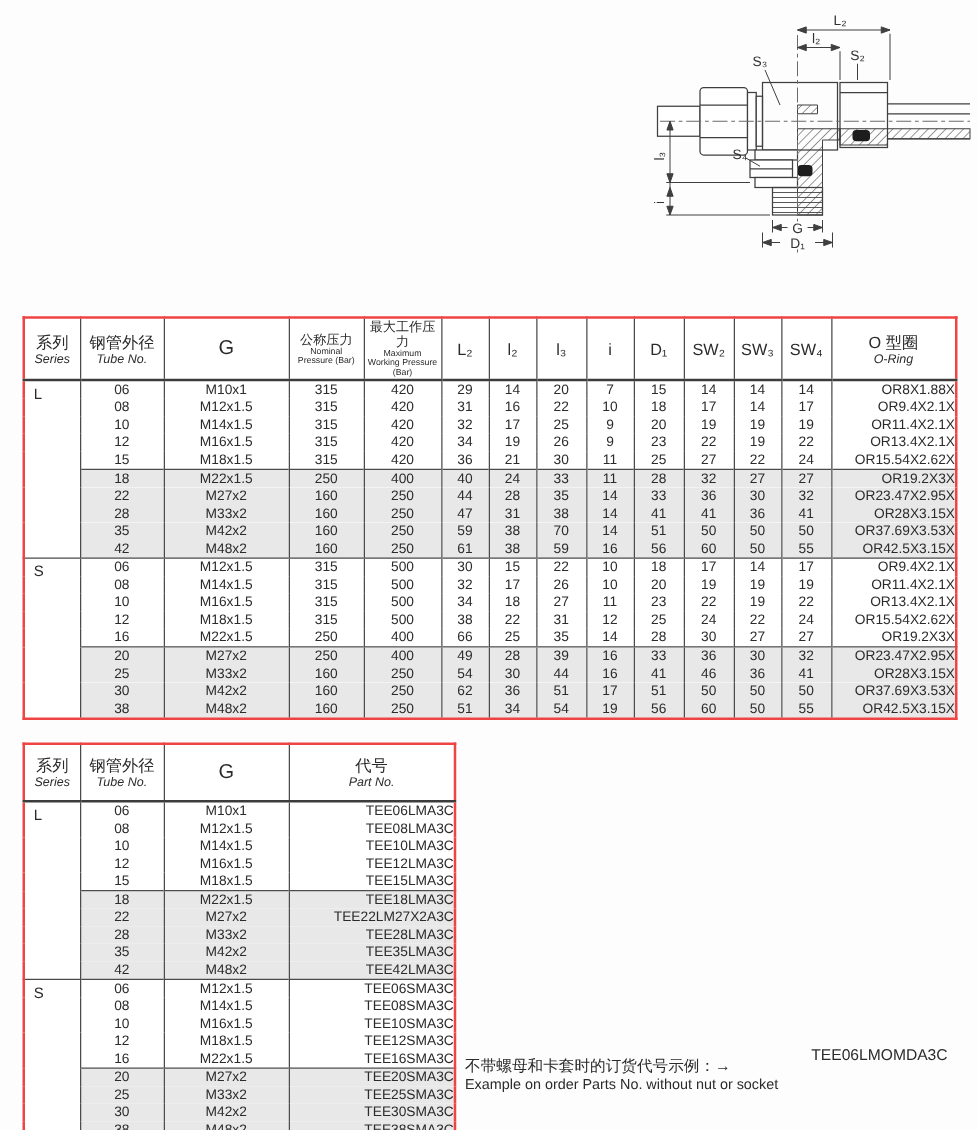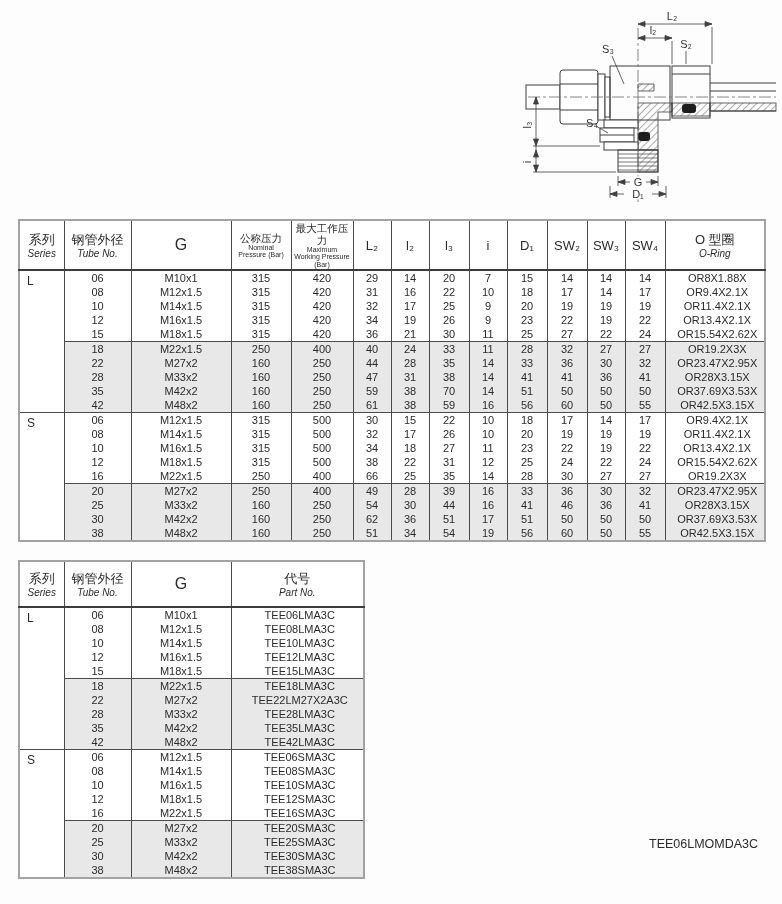--- a/index.html
+++ b/index.html
@@ -1,31 +1,31 @@
 <!DOCTYPE html>
 <html><head>
 <meta charset="utf-8">
 <style>
   html,body{margin:0;padding:0;}
   body{width:782px;height:904px;position:relative;background:#fdfdfd;
        font-family:"Liberation Sans","DejaVu Sans",sans-serif;color:#2b2b2b;}
 
   
   .tbl{position:absolute;border-collapse:collapse;table-layout:fixed;background:#fff;
-       border:2px solid #a3a3a3;}
+       border:2px solid #ef4444;margin-top:34px;}
   .tbl td{border-left:1px solid #4b4b4b;font-size:11px;height:14px;line-height:14px;
        text-align:center;padding:0;white-space:nowrap;overflow:hidden;}
   .tbl thead th{border-left:1px solid #4b4b4b;border-bottom:2px solid #3c3c3c;
        font-weight:normal;padding:0;vertical-align:middle;}
   .tbl thead th:first-child{border-left:none;}
   td.series{border-left:none !important;background:#fff;text-align:left;
        vertical-align:top;padding:3px 0 0 7px;font-size:12px;}
   tr.gs td{border-top:1px solid #4b4b4b;}
   tr.shaded td{background:#e8e8e8;}
-  td.left{text-align:center;padding-left:5px;}
+  td.left{text-align:right;padding-left:5px;}
   #t2 td.left{}
   #t1{left:18px;top:219px;width:746px;}
   #t2{left:18px;top:560px;width:345px;}
   #t1 thead th{height:48px;}
   #t2 thead th{height:44px;}
   .zh{font-size:13px;line-height:16px;}
   .en{font-size:10px;line-height:11px;font-style:italic;}
   .zh-s{font-size:10.5px;line-height:12px;}
   .en-s{font-size:7px;line-height:7.5px;padding:0 2px;}
   .dim{font-size:13px;}
@@ -606,14 +606,16 @@
       </tr>
       <tr class="shaded">
         <td>38</td>
         <td>M48x2</td>
         <td class="left">TEE38SMA3C</td>
       </tr>
     </tbody>
 </table>
 
 <div id="note">
+  <div class="note-zh">不带螺母和卡套时的订货代号示例：→</div>
+  <div class="note-en">Example on order Parts No. without nut or socket</div>
 </div>
 <div id="example">TEE06LMOMDA3C</div>
 
 </body></html>

